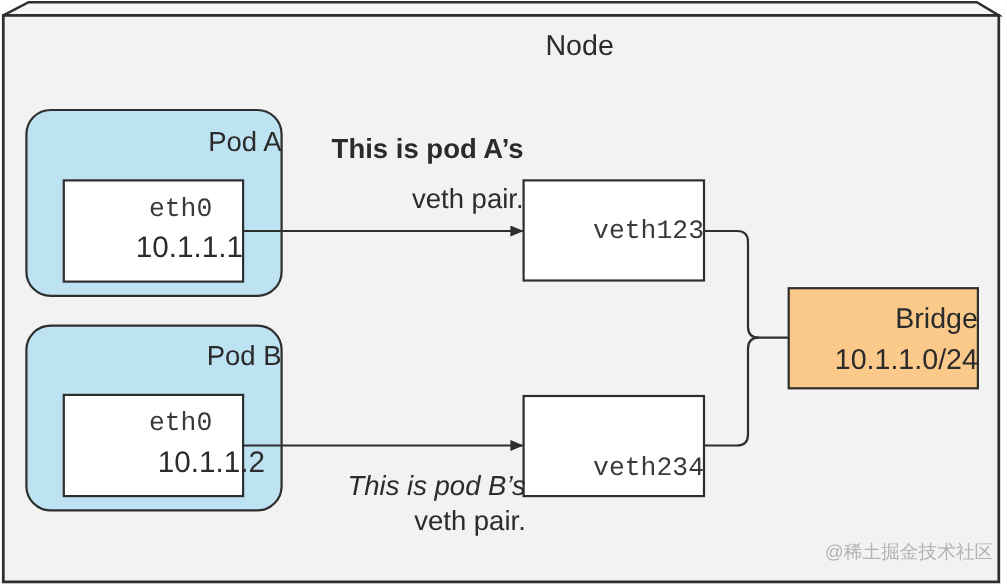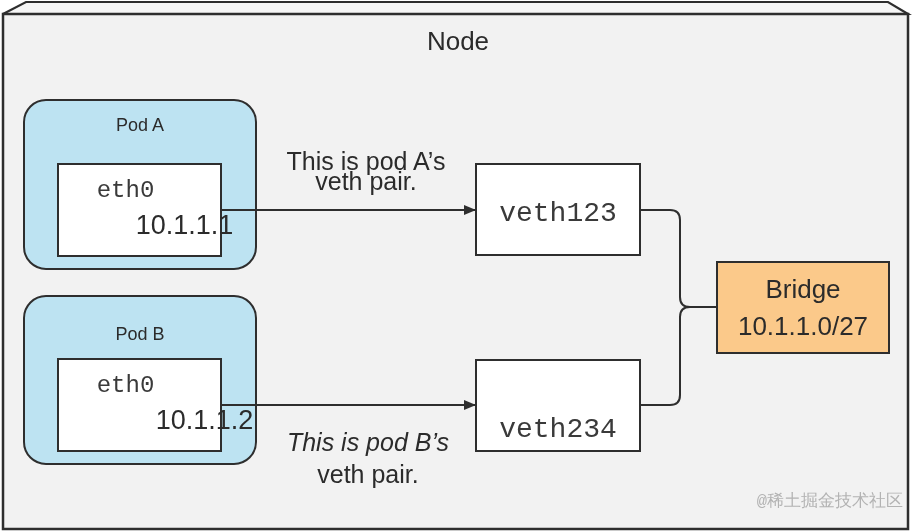--- a/index.html
+++ b/index.html
@@ -1,27 +1,27 @@
 <!DOCTYPE html>
 <html><head>
 <meta charset="utf-8">
 <style>
   html, body { margin: 0; padding: 0; background: #ffffff; }
   body { width: 915px; height: 531px; position: relative; overflow: hidden; font-family: "Liberation Sans", sans-serif; color: #2b2b2b; }
   svg.frame { position: absolute; left: 0; top: 0; }
-  .lbl { position: absolute; text-align: center; font-family: "Liberation Sans", sans-serif; color: #2b2b2b; line-height: 1.18; white-space: nowrap; }
+  .lbl { position: absolute; text-align: right; font-family: "Liberation Sans", sans-serif; color: #2b2b2b; line-height: 1.18; white-space: nowrap; }
   .mono { font-family: "Liberation Mono", "DejaVu Sans Mono", monospace; color: #3a3a3a; }
   .node-title { left: 358px; top: 26px; width: 200px; font-size: 26px; }
-  .pod-title { width: 232px; font-size: 18px; }
+  .pod-title { width: 232px; font-size: 25px; }
   .eth-name { width: 135px; font-size: 24px; }
-  .eth-ip { width: 163px; font-size: 27px; padding-left: 45px; }
-  .veth-name { width: 164px; font-size: 28px; }
+  .eth-ip { width: 163px; font-size: 27px; }
+  .veth-name { width: 164px; font-size: 24px; }
   .caption { width: 220px; font-size: 25px; line-height: 32px; }
   .bridge-txt { width: 172px; font-size: 26px; line-height: 32px; }
-  .watermark { right: 12px; top: 492px; font-size: 17px; color: #b3b3b3; font-family: Liberation Mono, monospace; margin-left: 48px; }
+  .watermark { right: 12px; top: 492px; font-size: 17px; color: #b3b3b3; font-family: Liberation Sans, sans-serif; margin-left: 48px; }
 </style>
 </head>
 <body>
 
 <svg class="frame" width="915" height="531" viewBox="0 0 915 531">
   <defs>
     <marker id="arrowhead" markerWidth="12" markerHeight="10" refX="11" refY="5" orient="auto" markerUnits="userSpaceOnUse">
       <path d="M0,0 L12,5 L0,10 Z" fill="#2e2e2e"></path>
     </marker>
   </defs>
@@ -46,29 +46,29 @@
   <path d="M640,210 L670,210 Q680,210 680,220 L680,297 Q680,307 690,307 L717,307" fill="none" stroke="#2e2e2e" stroke-width="2"></path>
   <path d="M640,405 L670,405 Q680,405 680,395 L680,317 Q680,307 690,307" fill="none" stroke="#2e2e2e" stroke-width="2"></path>
 </svg>
 
 <div class="lbl node-title">Node</div>
 
 <div class="lbl pod-title" style="left:24px; top:115px;">Pod A</div>
 <div class="lbl eth-name mono" style="left:58px; top:177px;">eth0</div>
 <div class="lbl eth-ip" style="left:58px; top:210px;">10.1.1.1</div>
 
-<div class="lbl pod-title" style="left:24px; top:310px;margin-top:14px;">Pod B</div>
+<div class="lbl pod-title" style="left:24px; top:310px;">Pod B</div>
 <div class="lbl eth-name mono" style="left:58px; top:372px;">eth0</div>
 <div class="lbl eth-ip" style="left:58px; top:405px;margin-left:20px;">10.1.1.2</div>
 
 <div class="lbl veth-name mono" style="left:476px; top:197px;">veth123</div>
 <div class="lbl veth-name mono" style="left:476px; top:413px;">veth234</div>
 
-<div class="lbl caption" style="left:256px; top:145px;">This is pod A’s</div>
+<div class="lbl caption" style="left:256px; top:120px;font-weight:bold;">This is pod A’s</div>
 <div class="lbl caption" style="left:256px; top:165px;">veth pair.</div>
 
 <div class="lbl caption" style="left:258px; top:426px;font-style:italic;">This is pod B’s</div>
 <div class="lbl caption" style="left:258px; top:458px;">veth pair.</div>
 
 <div class="lbl bridge-txt" style="left:717px; top:273px;">Bridge</div>
-<div class="lbl bridge-txt" style="left:717px; top:310px;">10.1.1.0/27</div>
+<div class="lbl bridge-txt" style="left:717px; top:310px;">10.1.1.0/24</div>
 
 <div class="lbl watermark">@稀土掘金技术社区</div>
 
 </body></html>

